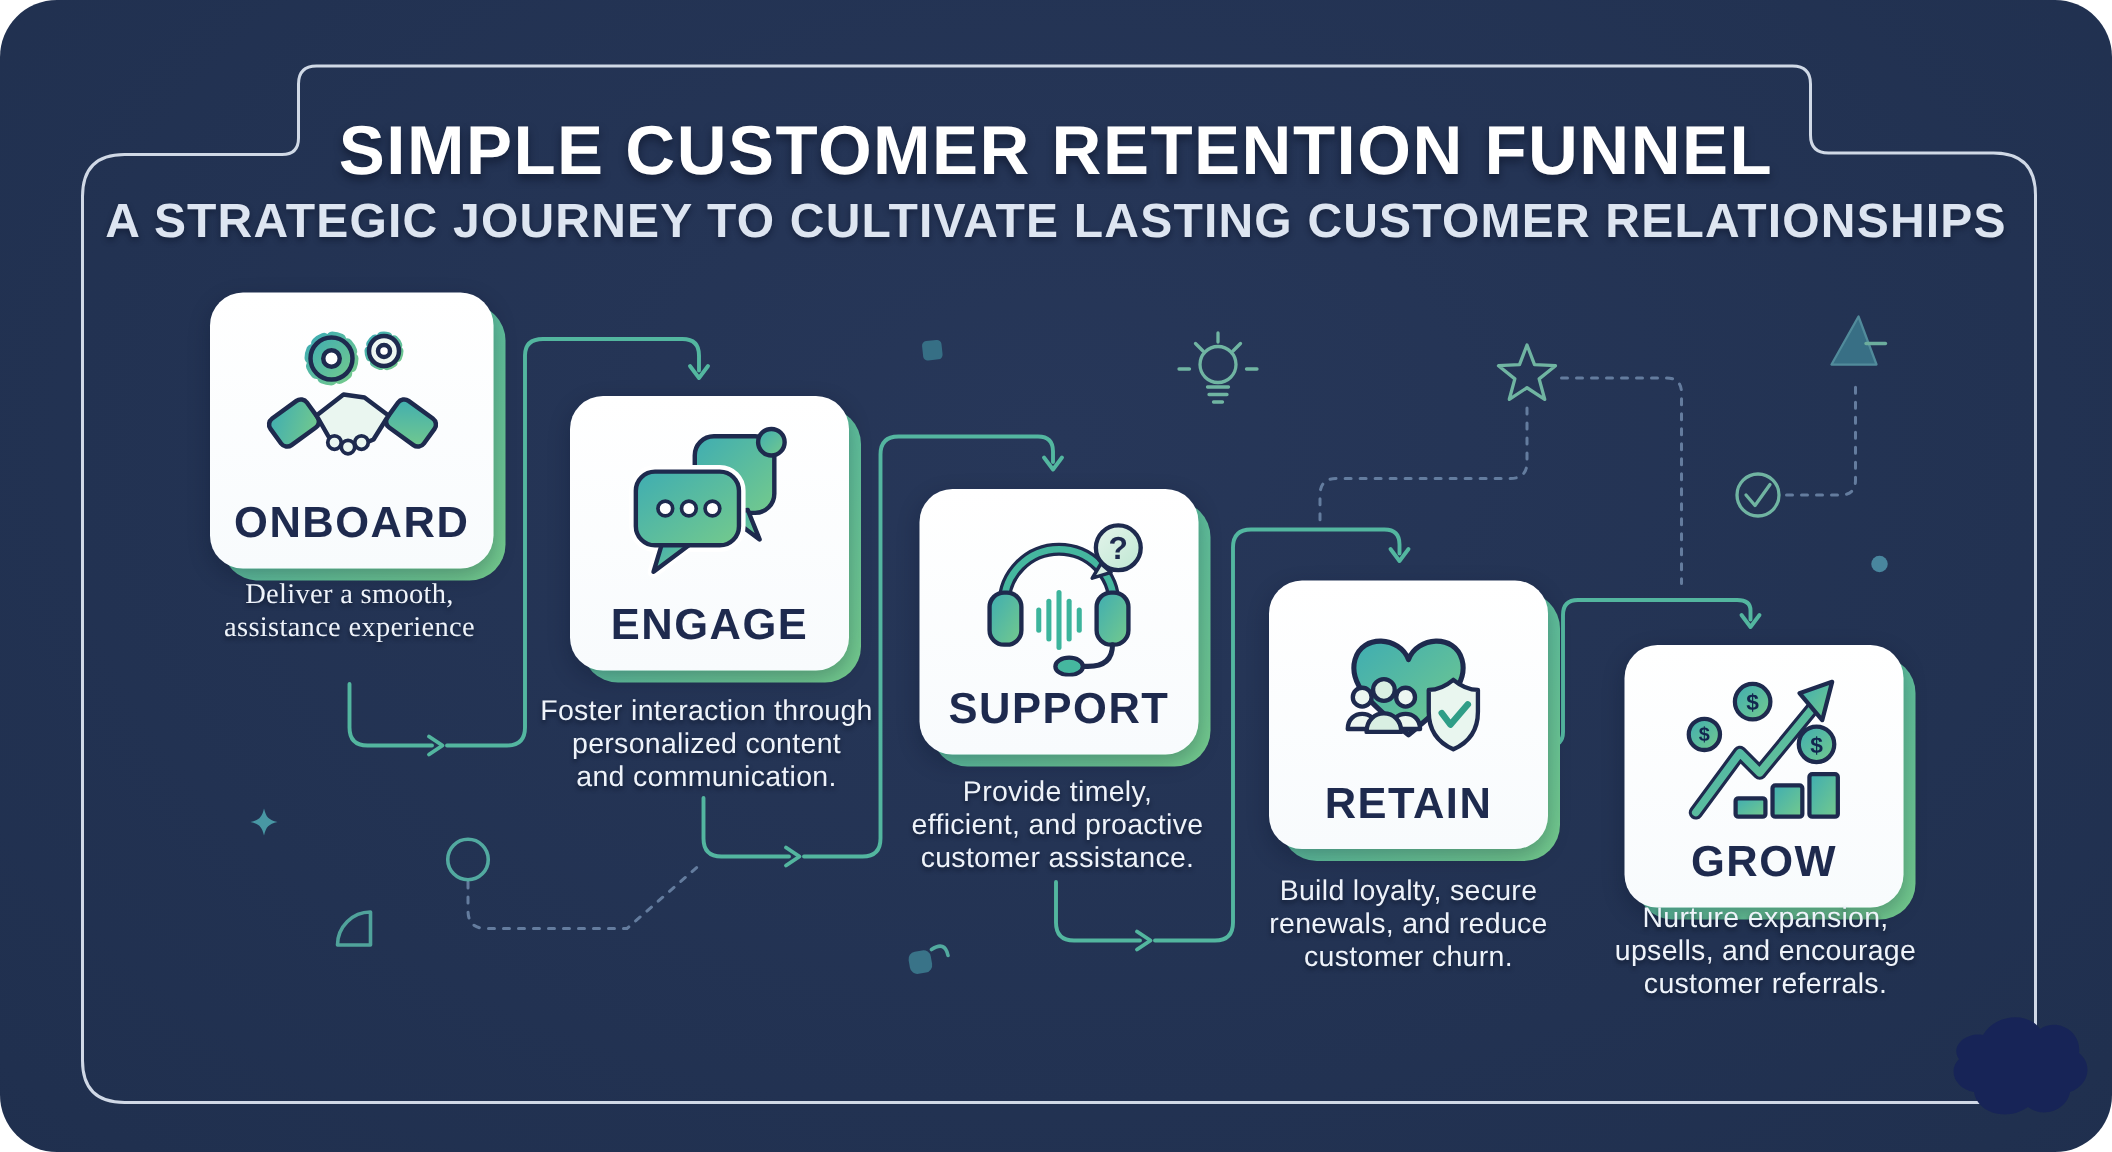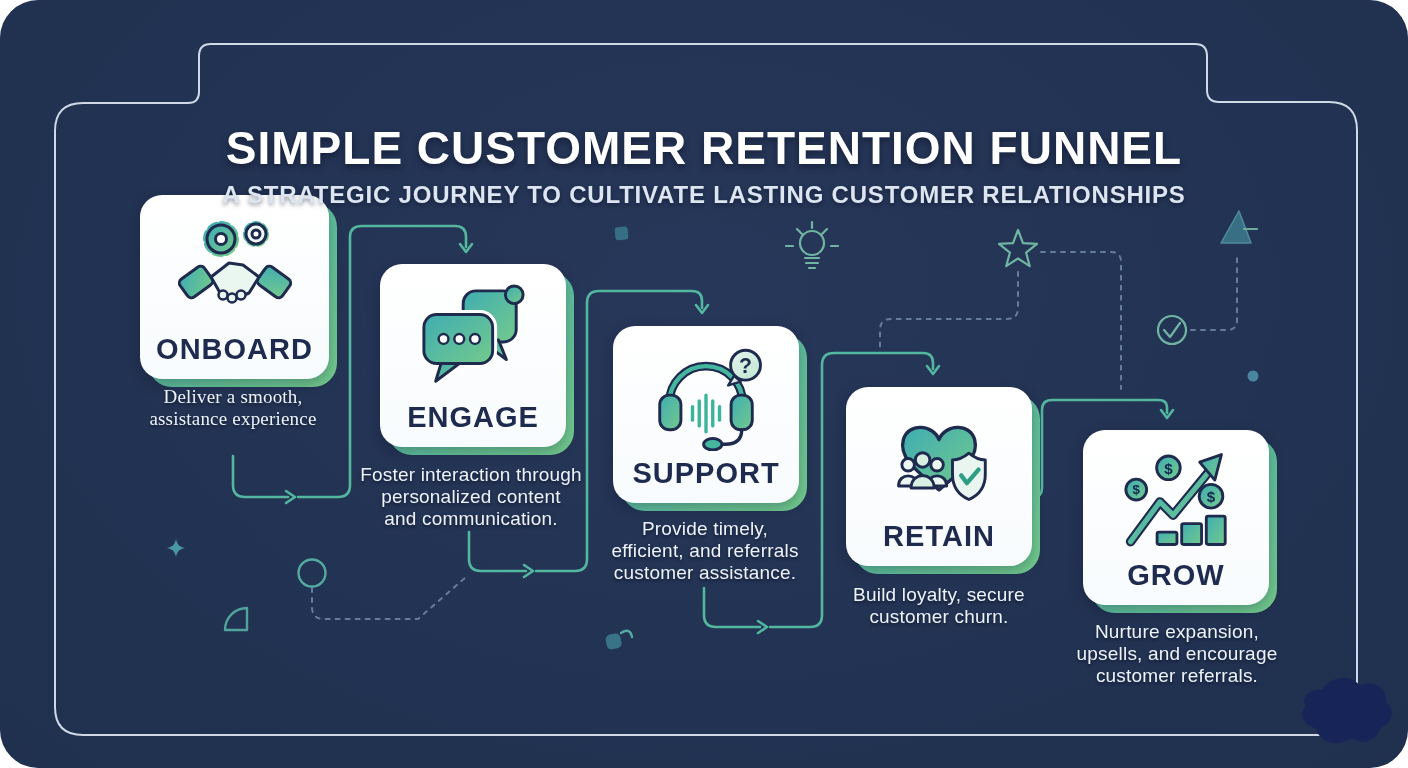--- a/index.html
+++ b/index.html
@@ -6,24 +6,24 @@
   .canvas {
     position:relative; width:1408px; height:768px;
     border-radius:38px; overflow:hidden;
     background: radial-gradient(120% 150% at 50% 38%, #273759 0%, #20304f 55%, #1a2848 100%);
     font-family:"Liberation Sans", sans-serif;
   }
   svg.overlay { position:absolute; inset:0; }
   .header { position:absolute; left:0; right:0; top:74px; text-align:center; color:#fff; z-index:3; }
   .title {
     font-size:46px; font-weight:800; letter-spacing:1px; line-height:52px;
-    text-shadow:0 3px 6px rgba(5,12,30,.5); white-space:nowrap;margin-top:48px;
+    text-shadow:0 3px 6px rgba(5,12,30,.5); white-space:nowrap;
   }
   .subtitle {
-    margin-top:6px; font-size:24px; font-weight:600; color:#dde5f1;
+    margin-top:6px; font-size:32px; font-weight:600; color:#dde5f1;
     letter-spacing:0.8px; line-height:30px; text-shadow:0 2px 4px rgba(5,12,30,.45); white-space:nowrap;
   }
   .card-wrap { position:absolute; z-index:2; }
   .card-shadow {
     position:absolute; inset:0; transform:translate(8px,8px);
     border-radius:24px; background:linear-gradient(135deg,#47b2ae 0%,#74ca8c 100%);
   }
   .card {
     position:absolute; inset:0; border-radius:22px;
     background:linear-gradient(180deg,#ffffff 0%,#f8fbfd 100%);
@@ -37,21 +37,21 @@
   }
   .desc {
     position:absolute; z-index:2; text-align:center;
     font-size:19px; line-height:1.16; font-weight:500; color:#eef3fa;
     letter-spacing:0.2px; text-shadow:0 2px 3px rgba(5,12,30,.55);
   }
   .d1 { left:103px;  top:386px; width:260px;font-family:Liberation Serif, serif; }
   .d2 { left:340px;  top:464px; width:262px; }
   .d3 { left:574px;  top:518px; width:262px; }
   .d4 { left:808px;  top:584px; width:262px; }
-  .d5 { left:1046px; top:621px; width:262px; }
+  .d5 { left:1046px; top:602px; width:262px; }
   .c1 { left:140px;  top:195px; width:189px; height:184px; }
   .c2 { left:380px;  top:264px; width:186px; height:183px; }
   .c3 { left:613px;  top:326px; width:186px; height:177px; }
   .c4 { left:846px;  top:387px; width:186px; height:179px; }
   .c5 { left:1083px; top:430px; width:186px; height:175px; }
 </style>
 </head>
 <body>
 
 <div class="canvas">
@@ -207,21 +207,21 @@
             <circle cx="101" cy="23" r="15.5" fill="url(#gl)" stroke-width="3"></circle>
             <text x="101" y="31" font-size="22" font-weight="bold" text-anchor="middle" fill="#1e2a4e" stroke="none" font-family="Liberation Sans, sans-serif">?</text>
           </g>
         </svg>
       </div>
       <div class="card-label">SUPPORT</div>
     </div>
   </div>
   <div class="desc d3">
     <div>Provide timely,</div>
-    <div>efficient, and referrals</div>
+    <div>efficient, and proactive</div>
     <div>customer assistance.</div>
   </div>
 
   <div class="card-wrap c4">
     <div class="card-shadow"></div>
     <div class="card">
       <div class="icon-box">
         <svg width="118" height="108" viewBox="0 0 120 112">
           <g stroke="#1e2a4e" stroke-linejoin="round" stroke-linecap="round">
             <path d="M 60 36 C 54 20 28 18 23 36 C 18 54 36 68 60 88 C 84 68 102 54 97 36 C 92 18 66 20 60 36 Z" fill="url(#gt)" stroke-width="3.5"></path>
@@ -234,20 +234,21 @@
             <path d="M 91 50 C 97 55 103 57 108 57 L 108 72 C 108 87 100 94 91 98 C 82 94 74 87 74 72 L 74 57 C 79 57 85 55 91 50 Z" fill="#e9f6ef" stroke-width="3"></path>
             <polyline points="83,73 89,81 101,67" fill="none" stroke="#2f9e87" stroke-width="4.5"></polyline>
           </g>
         </svg>
       </div>
       <div class="card-label">RETAIN</div>
     </div>
   </div>
   <div class="desc d4">
     <div>Build loyalty, secure</div>
+    <div>renewals, and reduce</div>
     <div>customer churn.</div>
   </div>
 
   <div class="card-wrap c5">
     <div class="card-shadow"></div>
     <div class="card">
       <div class="icon-box">
         <svg width="118" height="106" viewBox="0 0 120 112">
           <g stroke="#1e2a4e" stroke-linejoin="round" stroke-linecap="round">
             <rect x="40" y="90" width="21" height="13" rx="2" fill="url(#gt)" stroke-width="3"></rect>

